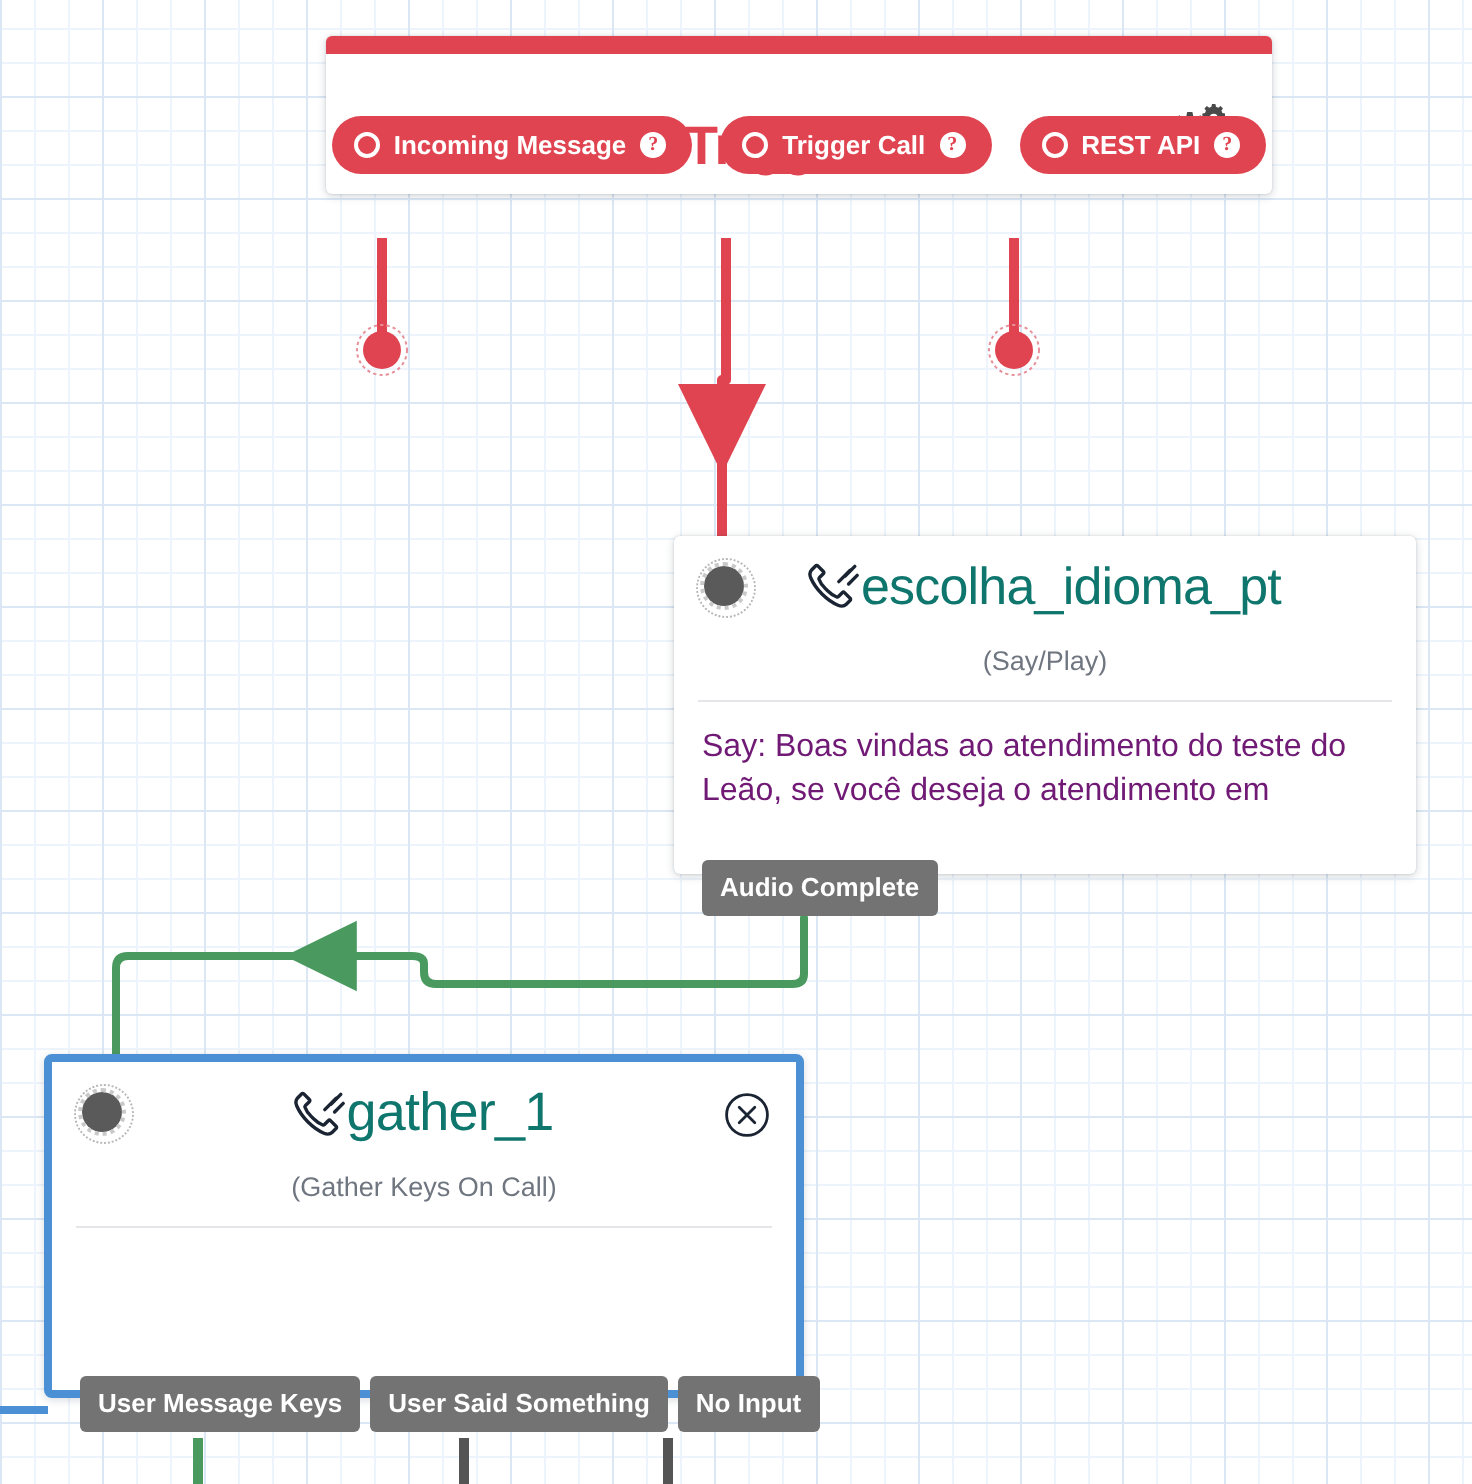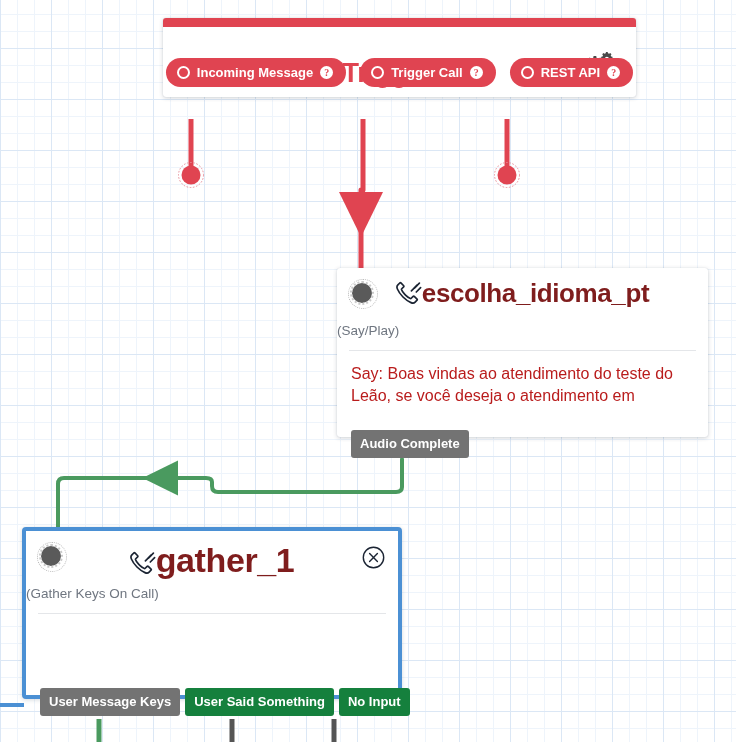--- a/index.html
+++ b/index.html
@@ -130,45 +130,45 @@
   }
   .node-head {
     position: relative;
     height: 52px;
   }
   .node-title {
     position: absolute;
     left: 0; right: 0; top: 12px;
     text-align: center;
     font-size: 26px;
-    font-weight: bold;
-    color: #7f1d1d;
+    font-weight: normal;
+    color: #0f766e;
     line-height: 1;
     letter-spacing: -0.4px;
     display: flex;
     align-items: center;
     justify-content: center;
   }
-  #gather-node .node-title { font-size: 34px; }
+  #gather-node .node-title { font-size: 27px; }
   .phone-icon { width: 26px; height: 26px; flex: 0 0 auto; }
   .node-subtitle {
-    text-align: left;
+    text-align: center;
     font-size: 13.5px;
     color: #6f7680;
     margin-top: 3px;
   }
   .node-divider {
     height: 1px;
     background: #e4e6e9;
     margin: 12px 12px 0 12px;
   }
   .node-body {
     padding: 12px 14px 0 14px;
     font-size: 16px;
-    color: #b91c1c;
+    color: #701a75;
     line-height: 1.4;
   }
   #gather-node .node-body { padding: 14px 14px 0 14px; }
 
   
   .in-dot {
     position: absolute;
     left: 13px; top: 13px;
     width: 24px; height: 24px;
     border-radius: 50%;
@@ -206,21 +206,21 @@
     padding: 0 9px;
     border-radius: 3px;
     color: #ffffff;
     font-size: 13px;
     font-weight: bold;
     line-height: 28px;
     white-space: nowrap;
     cursor: pointer;
   }
   .tab.green { background: #737373; }
-  .tab.gray  { background: #15803d; }
+  .tab.gray  { background: #737373; }
 
   
   #edges {
     position: absolute;
     left: 0; top: 0;
     width: 736px; height: 742px;
     pointer-events: none;
   }
 </style>
 </head>

